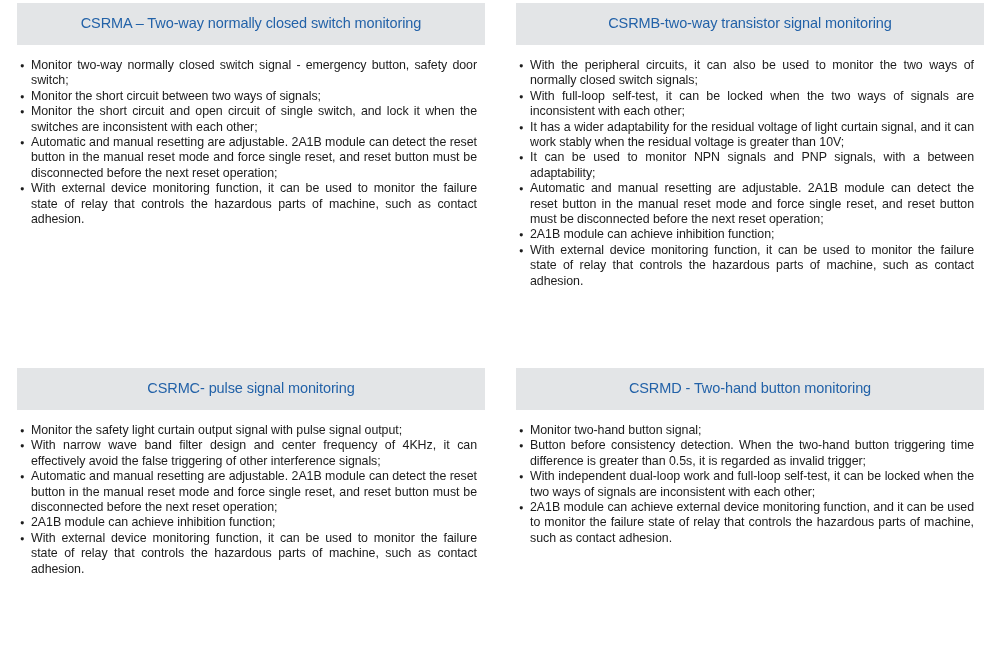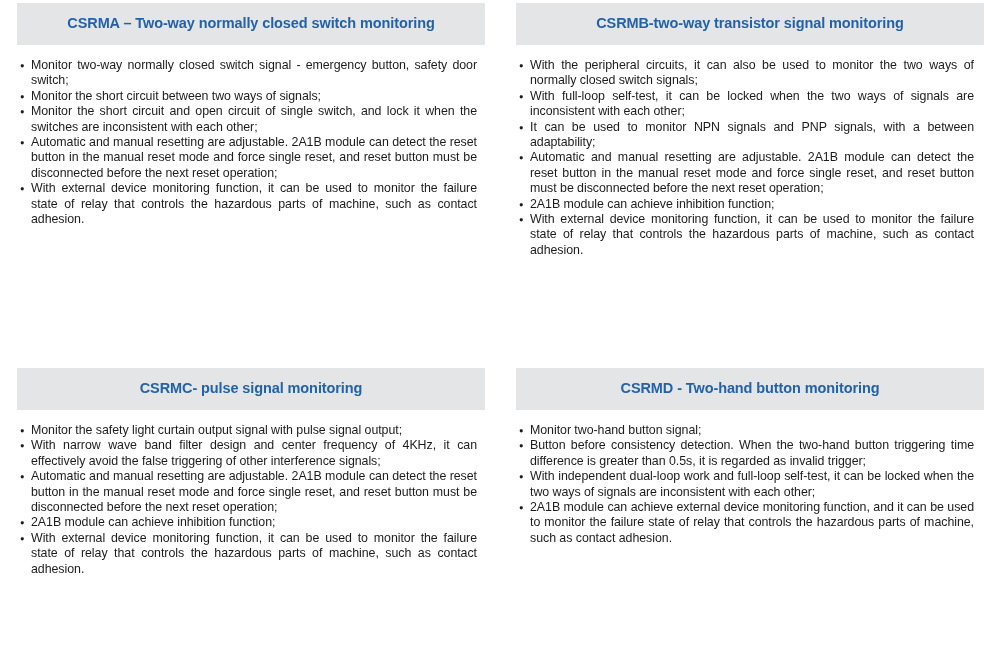--- a/index.html
+++ b/index.html
@@ -37,21 +37,21 @@
     background: #e3e5e7;
     height: 42px;
     display: flex;
     align-items: center;
     justify-content: center;
     box-sizing: border-box;
   }
   .panel-title {
     color: #2362a8;
     font-size: 14.5px;
-    font-weight: bold;
+    font-weight: normal;
     letter-spacing: -0.1px;
     text-align: center;
     line-height: 1.1;
     white-space: nowrap;
   }
   .bullet-list {
     list-style: none;
     margin: 0;
     padding: 13px 0 0 3px;
   }
@@ -119,20 +119,23 @@
           <div class="panel-title">CSRMB-two-way transistor signal monitoring</div>
         </div>
         <ul class="bullet-list">
           <li class="bullet-item">
               <span>With the peripheral circuits, it can also be used to monitor the two ways of normally closed switch signals;</span>
             </li>
           <li class="bullet-item">
               <span>With full-loop self-test, it can be locked when the two ways of signals are inconsistent with each other;</span>
             </li>
           <li class="bullet-item">
+              <span>It has a wider adaptability for the residual voltage of light curtain signal, and it can work stably when the residual voltage is greater than 10V;</span>
+            </li>
+          <li class="bullet-item">
               <span>It can be used to monitor NPN signals and PNP signals, with a between adaptability;</span>
             </li>
           <li class="bullet-item">
               <span>Automatic and manual resetting are adjustable. 2A1B module can detect the reset button in the manual reset mode and force single reset, and reset button must be disconnected before the next reset operation;</span>
             </li>
           <li class="bullet-item">
               <span>2A1B module can achieve inhibition function;</span>
             </li>
           <li class="bullet-item">
               <span>With external device monitoring function, it can be used to monitor the failure state of relay that controls the hazardous parts of machine, such as contact adhesion.</span>

